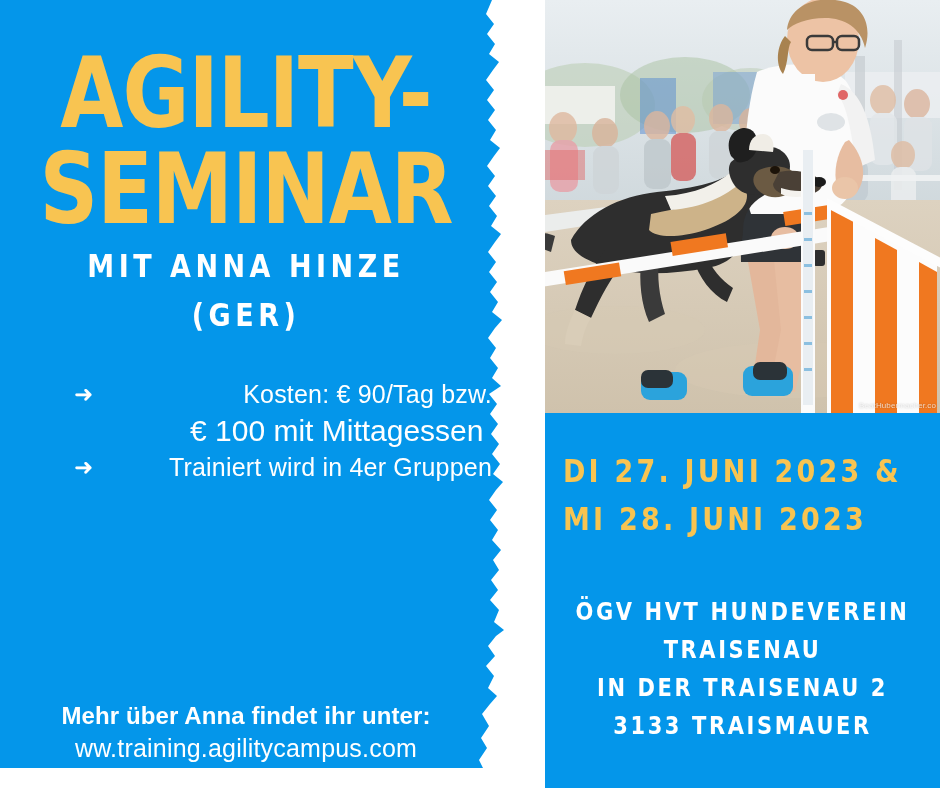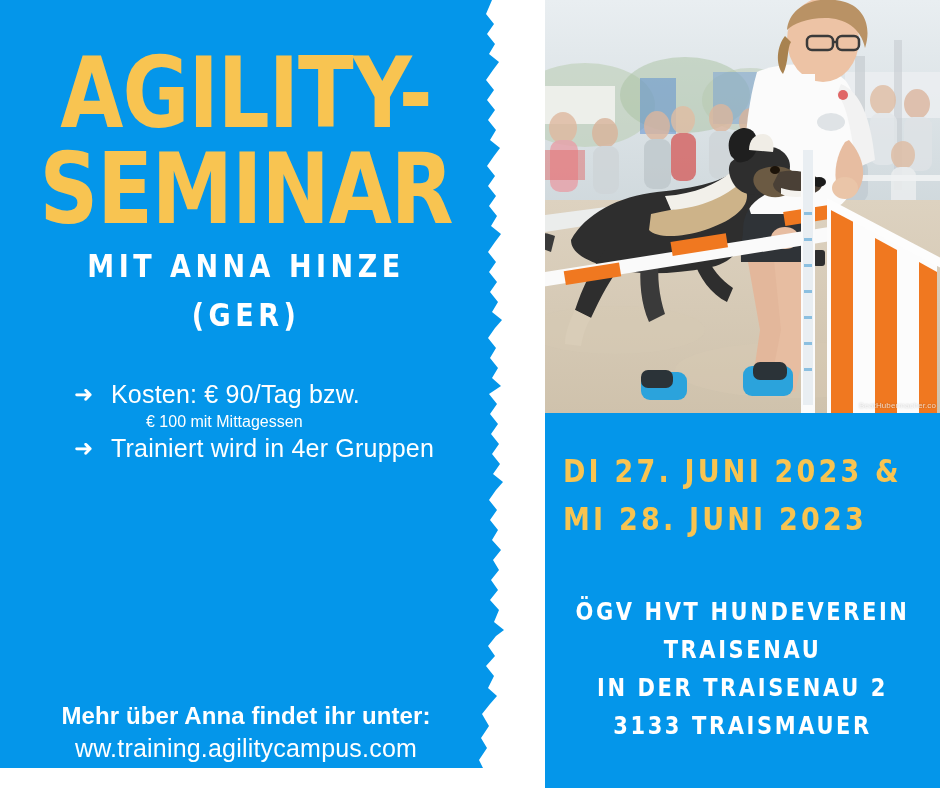--- a/index.html
+++ b/index.html
@@ -114,25 +114,25 @@
     letter-spacing: 0.2px;
   }
   .bullet-arrow {
     flex: 0 0 auto;
     width: 30px;
     margin-right: 7px;
     color: #ffffff;
     font-size: 23px;
     line-height: 1.42;
   }
-  .bullet-text { flex: 1 1 auto; }
+  .bullet-text { flex: 1 1 auto; text-align: right; }
   .bullet-sub {
-    margin-left: 72px;
-    color: #ffffff;
-    font-size: 16px;
+    margin-left: 116px;
+    color: #ffffff;
+    font-size: 30px;
     line-height: 1.32;
     font-weight: 300;
   }
 
   .welcome-block {
     position: absolute;
     left: 0;
     top: 527px;
     width: 492px;
     color: #ffffff;

